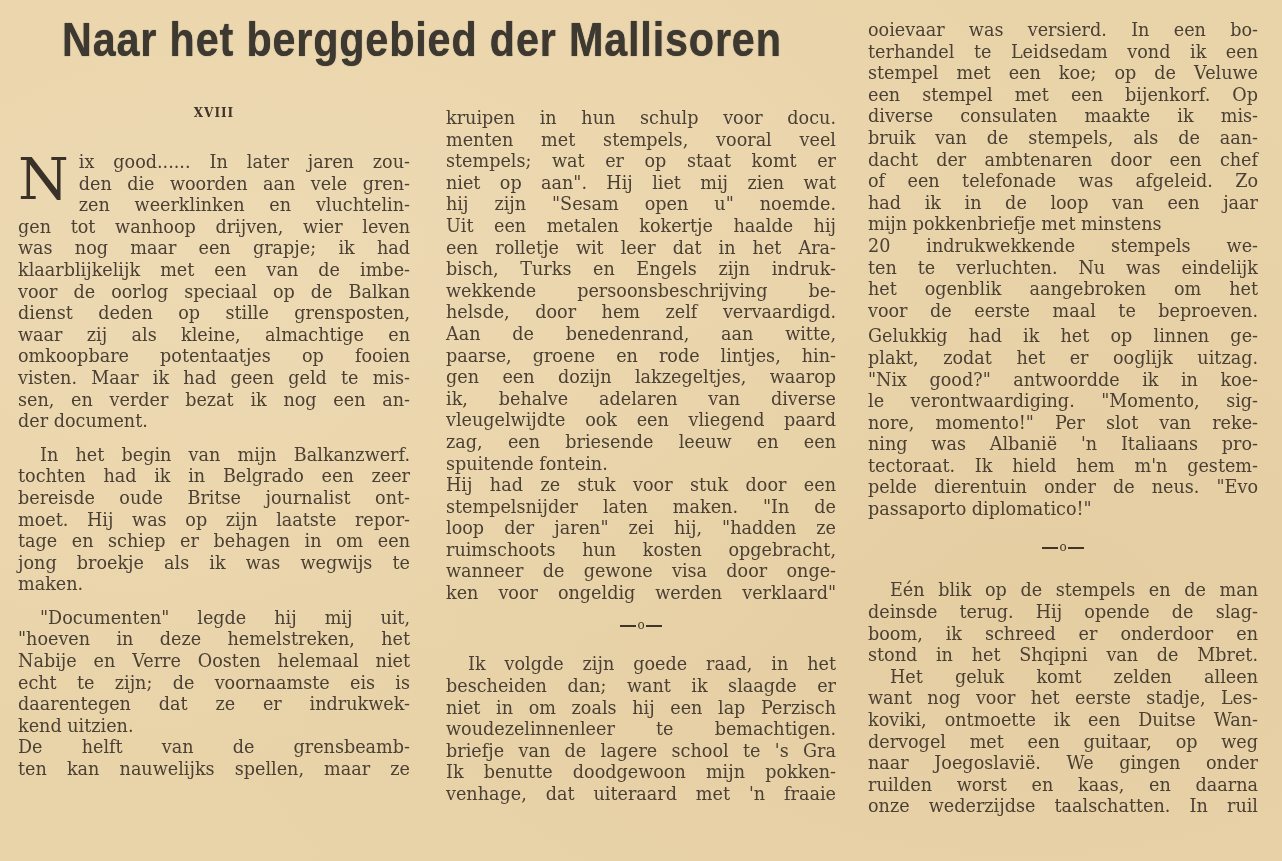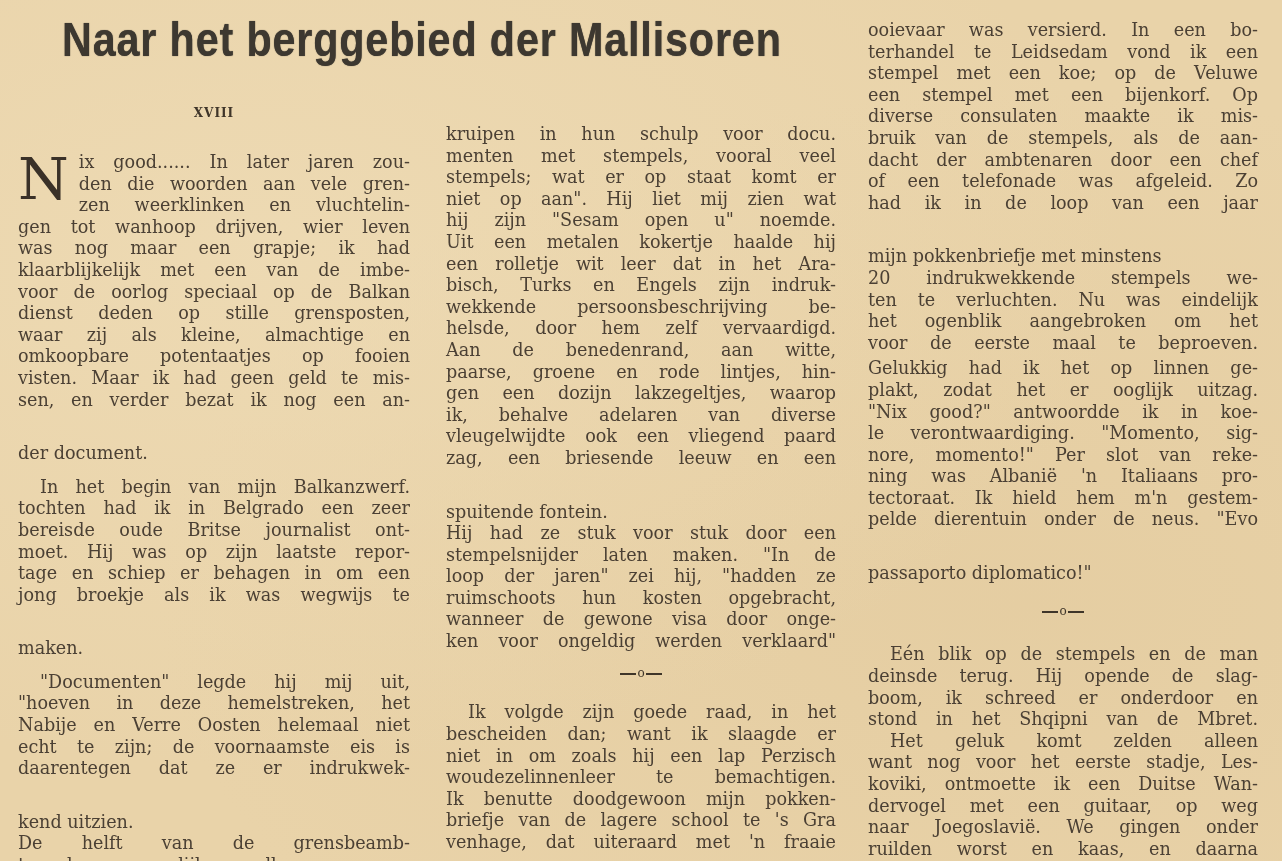--- a/index.html
+++ b/index.html
@@ -47,24 +47,23 @@
       text-align: justify;
     }
     .col .line {
       display: block;
       text-align: justify;
       text-align-last: justify;
       white-space: nowrap;
     }
     .col .line.last {
       text-align-last: left;
-      margin-top: 32px;
     }
     .col1 { left: 18px; top: 152px; width: 392px; }
-    .col2 { left: 446px; top: 124px; width: 390px; }
+    .col2 { left: 446px; top: 108px; width: 390px; }
     .col3 { left: 868px; top: 20px; width: 390px; }
     .section-num {
       text-align: center;
       font-weight: bold;
       font-size: 12px;
       letter-spacing: 1px;
       margin-bottom: 14px;
     }
     .section-num-wrap {
       position: absolute;
@@ -183,22 +182,22 @@
       <span class="line">ken voor ongeldig werden verklaard"</span>
     </div>
     <div class="sep">
       <span class="dash"></span><span class="o">o</span><span class="dash"></span>
     </div>
     <div class="indent">
       <span class="line">Ik volgde zijn goede raad, in het</span>
       <span class="line" style="text-indent:0">bescheiden dan; want ik slaagde er</span>
       <span class="line" style="text-indent:0">niet in om zoals hij een lap Perzisch</span>
       <span class="line" style="text-indent:0">woudezelinnenleer  te bemachtigen.</span>
+      <span class="line" style="text-indent:0">briefje van de lagere school te 's Gra</span>
       <span class="line" style="text-indent:0">Ik benutte doodgewoon mijn pokken-</span>
-      <span class="line" style="text-indent:0">briefje van de lagere school te 's Gra</span>
       <span class="line" style="text-indent:0">venhage, dat uiteraard met 'n fraaie</span>
     </div>
   </div>
 
   <div class="col col3">
     <div>
       <span class="line">ooievaar was versierd. In een bo-</span>
       <span class="line">terhandel te Leidsedam vond ik een</span>
       <span class="line">stempel met een koe; op de Veluwe</span>
       <span class="line">een stempel met een bijenkorf. Op</span>

